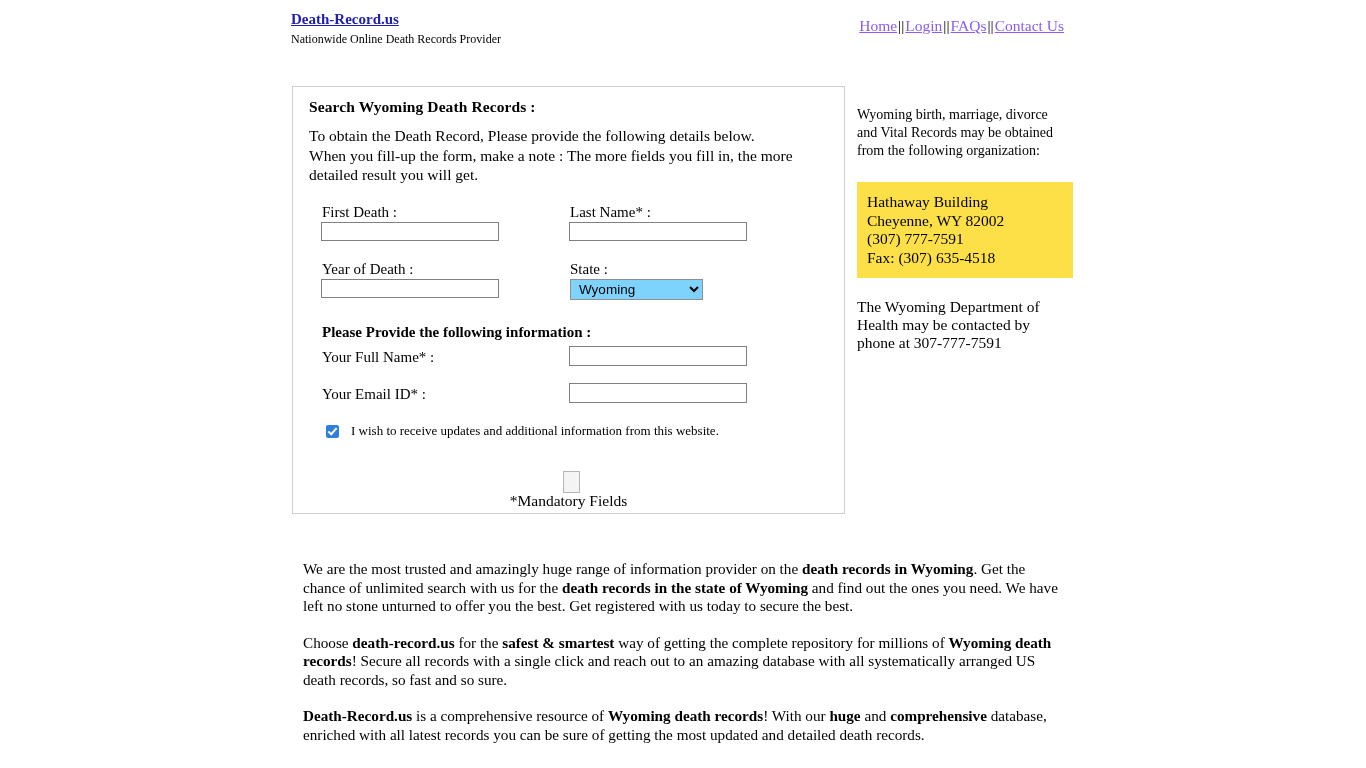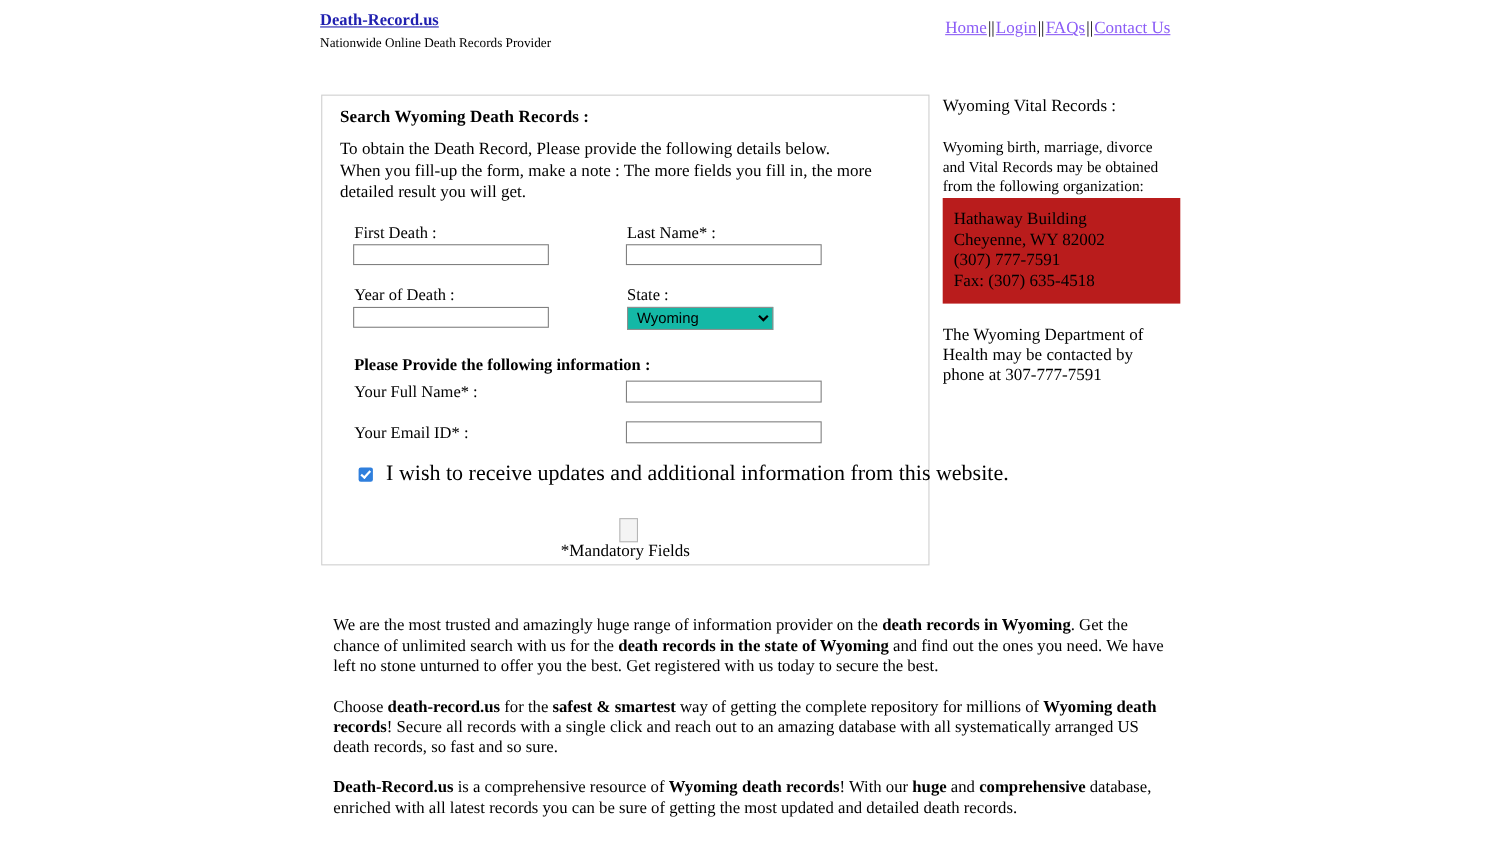--- a/index.html
+++ b/index.html
@@ -112,21 +112,21 @@
     color: #000;
     outline: none;
   }
   .state-select {
     position: absolute;
     left: 277px;
     top: 192px;
     width: 133px;
     height: 21px;
     border: 1px solid #8f8f8f;
-    background: #14b8a6;
+    background: #7dd3fc;
     box-sizing: border-box;
     font-family: "Liberation Sans", sans-serif;
     font-size: 13.5px;
     color: #000;
     padding-left: 4px;
   }
 
   #section-heading {
     position: absolute;
     left: 29px;
@@ -158,21 +158,21 @@
     position: absolute;
     left: 4px;
     top: 1px;
     width: 3px;
     height: 7px;
     border: solid #ffffff;
     border-width: 0 2px 2px 0;
     transform: rotate(42deg);
   }
   #optin-label {
-    font-size: 20px;
+    font-size: 13px;
     line-height: 17px;
     margin-left: 12px;
     white-space: nowrap;
   }
 
   
   #submit-button {
     position: absolute;
     left: 270px;
     top: 384px;
@@ -206,22 +206,23 @@
     padding-top: 2px;
   }
   #sidebar-intro {
     font-size: 14px;
     line-height: 18px;
     margin: 0;
     padding-top: 20px;
     width: 205px;
   }
   #address-box {
+    margin-top: 22px;
     width: 216px;
-    background: #b91c1c;
+    background: #fde047;
     padding: 11px 0 11px 10px;
     box-sizing: border-box;
   }
   #address-box .addr-line {
     font-size: 15.5px;
     line-height: 18.5px;
     display: block;
     white-space: nowrap;
   }
   #sidebar-footnote {
@@ -295,21 +296,20 @@
   <div id="optin-row">
     <span id="optin-checkbox"></span>
     <span id="optin-label">I wish to receive updates and additional information from this website.</span>
   </div>
 
   <div id="submit-button"></div>
   <div id="mandatory-note">*Mandatory Fields</div>
 </div>
 
 <div id="sidebar">
-  <p id="sidebar-title">Wyoming Vital Records :</p>
   <p id="sidebar-intro">Wyoming birth, marriage, divorce and Vital Records may be obtained from the following organization:</p>
 
   <div id="address-box">
     <span class="addr-line">Hathaway Building</span>
     <span class="addr-line">Cheyenne, WY 82002</span>
     <span class="addr-line">(307) 777-7591</span>
     <span class="addr-line">Fax: (307) 635-4518</span>
   </div>
 
   <p id="sidebar-footnote">The Wyoming Department of Health may be contacted by phone at 307-777-7591</p>

